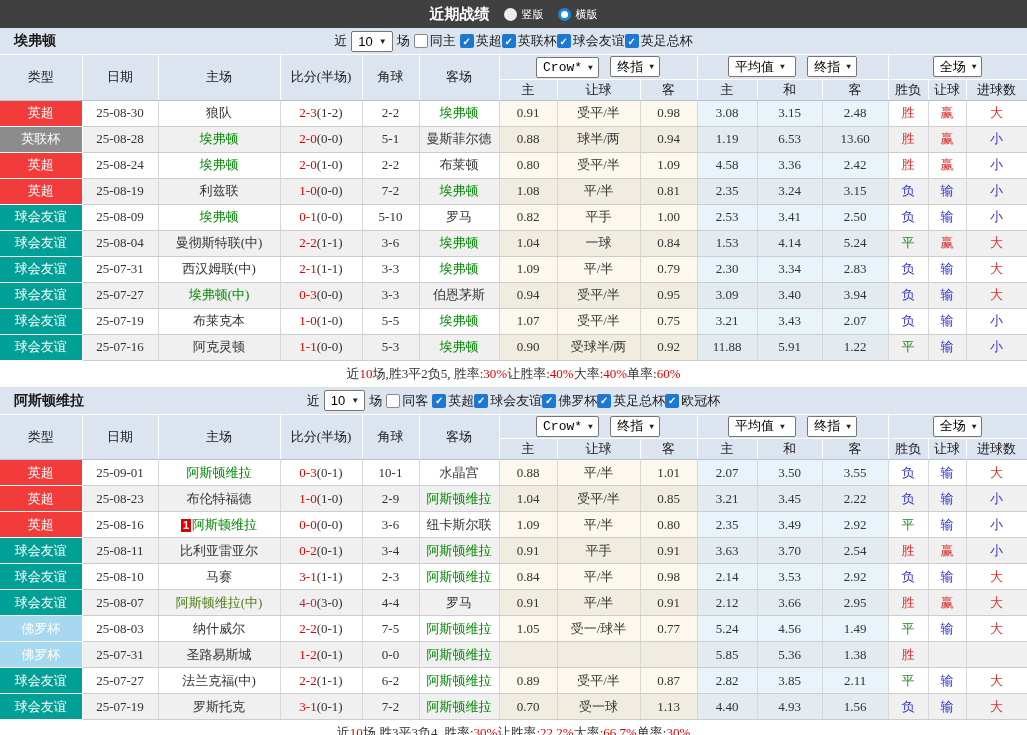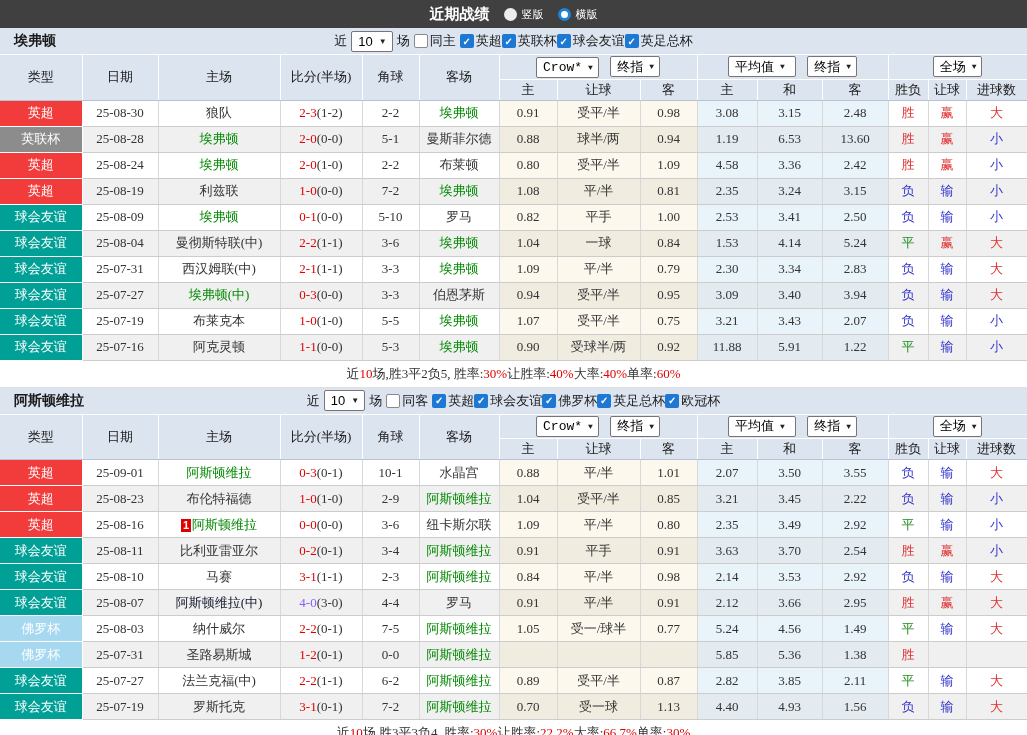--- a/index.html
+++ b/index.html
@@ -553,22 +553,22 @@
     <td class="avg">3.53</td>
     <td class="avg">2.92</td>
     <td style="color: rgb(52, 52, 204);">负</td>
     <td style="color: rgb(52, 52, 204);">输</td>
     <td style="color: rgb(224, 48, 48);">大</td>
   </tr>
 
   <tr class="even">
     <td class="td-type" style="background: rgb(0, 160, 150);">球会友谊</td>
     <td>25-08-07</td>
-    <td><span style="color: #0f172a;">阿斯顿维拉(中)</span></td>
-    <td><span style="color: #8b5cf6;">4-0</span><span class="half">(3-0)</span></td>
+    <td><span style="color: #4d7c0f;">阿斯顿维拉(中)</span></td>
+    <td><span style="color: #be185d;">4-0</span><span class="half">(3-0)</span></td>
     <td>4-4</td>
     <td>罗马</td>
     <td class="hcp">0.91</td>
     <td class="hcp">平/半</td>
     <td class="hcp">0.91</td>
     <td class="avg">2.12</td>
     <td class="avg">3.66</td>
     <td class="avg">2.95</td>
     <td style="color: rgb(224, 48, 48);">胜</td>
     <td style="color: rgb(224, 48, 48);">赢</td>

